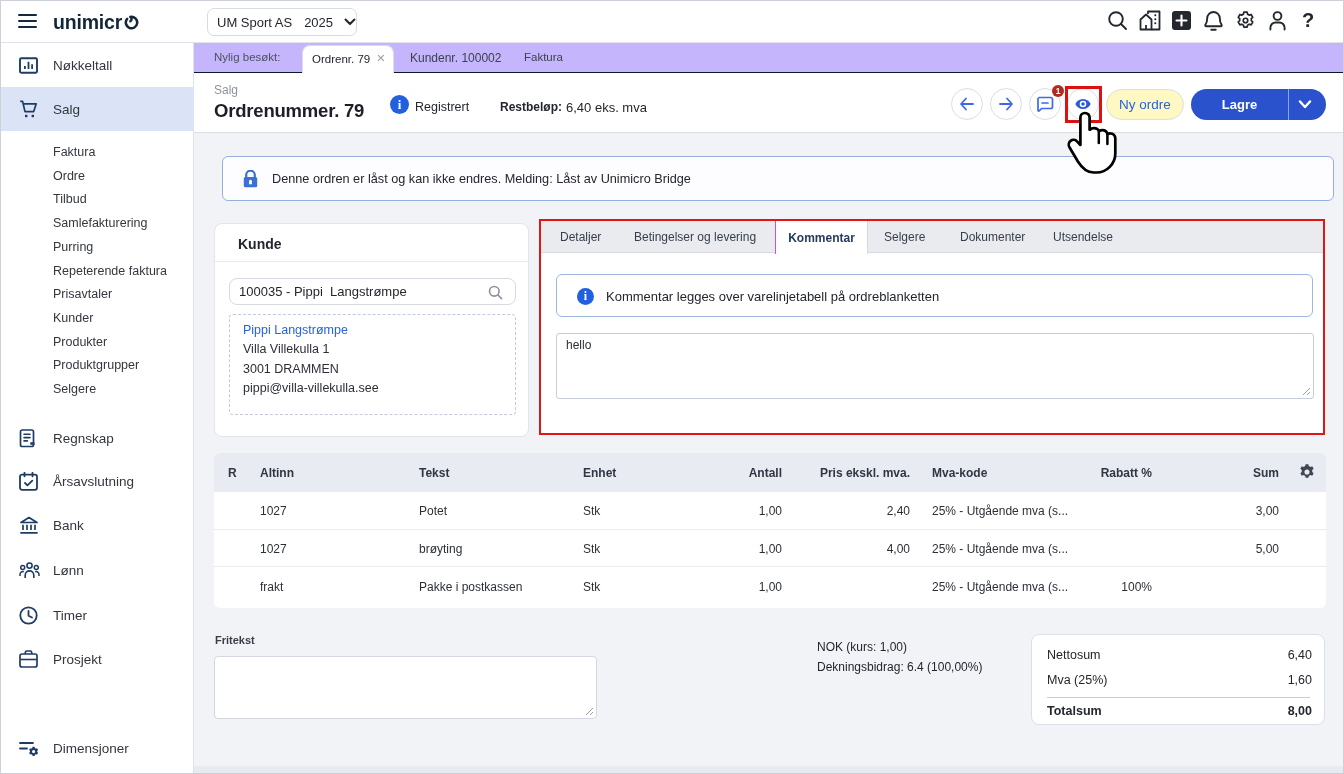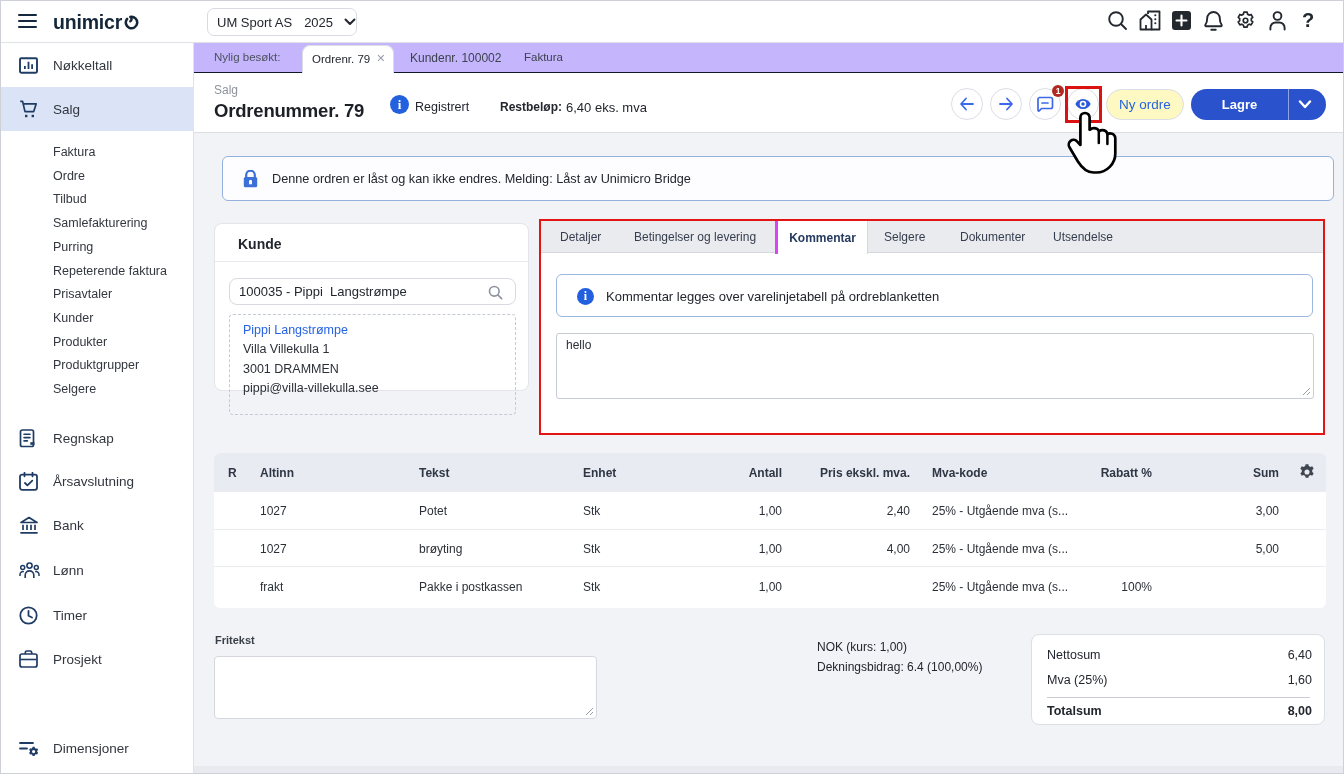--- a/index.html
+++ b/index.html
@@ -49,32 +49,32 @@
 #btn-lagre .sep { width:1px; height:31px; background:#8fa3e3; }
 #btn-lagre svg { margin-left:9px; }
 #badge { position:absolute; left:1051px; top:84px; width:12px; height:12px; border-radius:50%; background:#b02a21; color:#fff; font-size:8.5px; font-weight:bold; display:flex; align-items:center; justify-content:center; z-index:4; }
 #redbox { position:absolute; left:1064px; top:85px; width:37px; height:37px; border:3px solid #dc1212; z-index:5; }
 
 
 #lockbar { position:absolute; left:213px; top:155px; width:1112px; height:45px; background:#fdfdff; border:1px solid #94b0dc; border-radius:6px; z-index:2;margin-left:8px; }
 #lockbar .txt { position:absolute; left:49px; top:14.5px; font-size:12.7px; color:#23262e; }
 
 
-#kunde { position:absolute; left:213px; top:222px; width:315px; height:168px; background:#fff; border:1px solid #e3e5ea; border-radius:8px; }
+#kunde { position:absolute; left:213px; top:222px; width:315px; height:214px; background:#fff; border:1px solid #e3e5ea; border-radius:8px; }
 #kunde .title { position:absolute; left:23px; top:12px; font-size:14px; font-weight:bold; color:#23262e; }
 #kunde .hr { position:absolute; left:0; top:37px; width:100%; height:1px; background:#e8eaef; }
 #ksearch { position:absolute; left:14px; top:54px; width:287px; height:27px; background:#fff; border:1px solid #d7dae1; border-radius:8px; font-size:13px; color:#23262e; display:flex; align-items:center; padding-left:9px; }
 #kaddr { position:absolute; left:14px; top:90px; width:287px; height:101px; border:1px dashed #c3cad6; border-radius:4px; font-size:12.5px; color:#2b2f37; padding:6px 0 0 13px; line-height:19.4px; }
 #kaddr .name { color:#2563e4; }
 
 
 #tabs { position:absolute; left:538px; top:218px; width:786px; height:216px; border:2.5px solid #e31414; background:#fff; }
 #tabstrip { position:absolute; left:0; top:0; width:100%; height:32px; background:#e9ebef; border-bottom:1px solid #d5d8de; }
 .tab { position:absolute; top:0; height:32px; display:flex; align-items:center; font-size:12px; color:#363e4e; }
-.tab.active { background:#fff; border-left:3px solid #d946ef; border-right:1px solid #d5d8de; height:33px; font-weight:bold; color:#253a5e; justify-content:center; }
+.tab.active { background:#fff; border-left:1px solid #d946ef; border-right:1px solid #d5d8de; height:33px; font-weight:bold; color:#253a5e; justify-content:center; }
 #infobox { position:absolute; left:15px; top:53px; width:757px; height:43px; border:1px solid #9cb7e0; border-radius:6px; background:#fff; }
 #infobox .ib { position:absolute; left:20px; top:13px; width:17px; height:17px; font-size:12px; }
 #infobox .txt { position:absolute; left:49px; top:14px; font-size:13px; color:#23262e; }
 #commentta { position:absolute; left:15px; top:112px; width:758px; height:66px; border:1px solid #c8ccd3; border-radius:3px; background:#fff; font-size:12px; color:#2b2f37; padding:4px 0 0 9px; }
 
 
 #otable { position:absolute; left:213px; top:452px; width:1112px; height:155px; background:#fff; border-radius:6px; }
 #thead { position:absolute; left:0; top:0; width:100%; height:38px; background:#e8ebf1; border-radius:6px 6px 0 0; }
 .th { position:absolute; top:13px; font-size:12px; font-weight:bold; color:#2f3644; }
 .td { position:absolute; font-size:12px; color:#2b2f37; }

